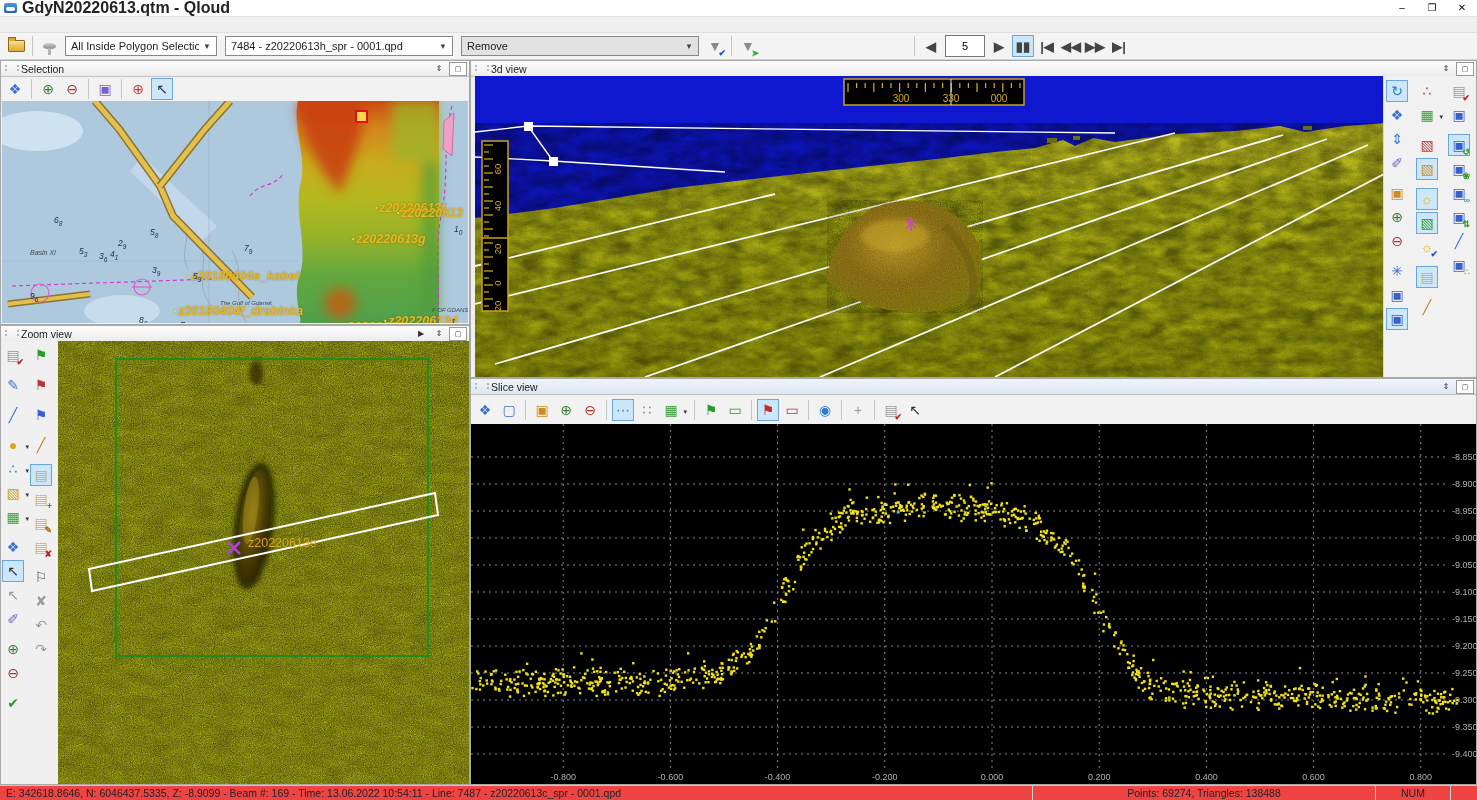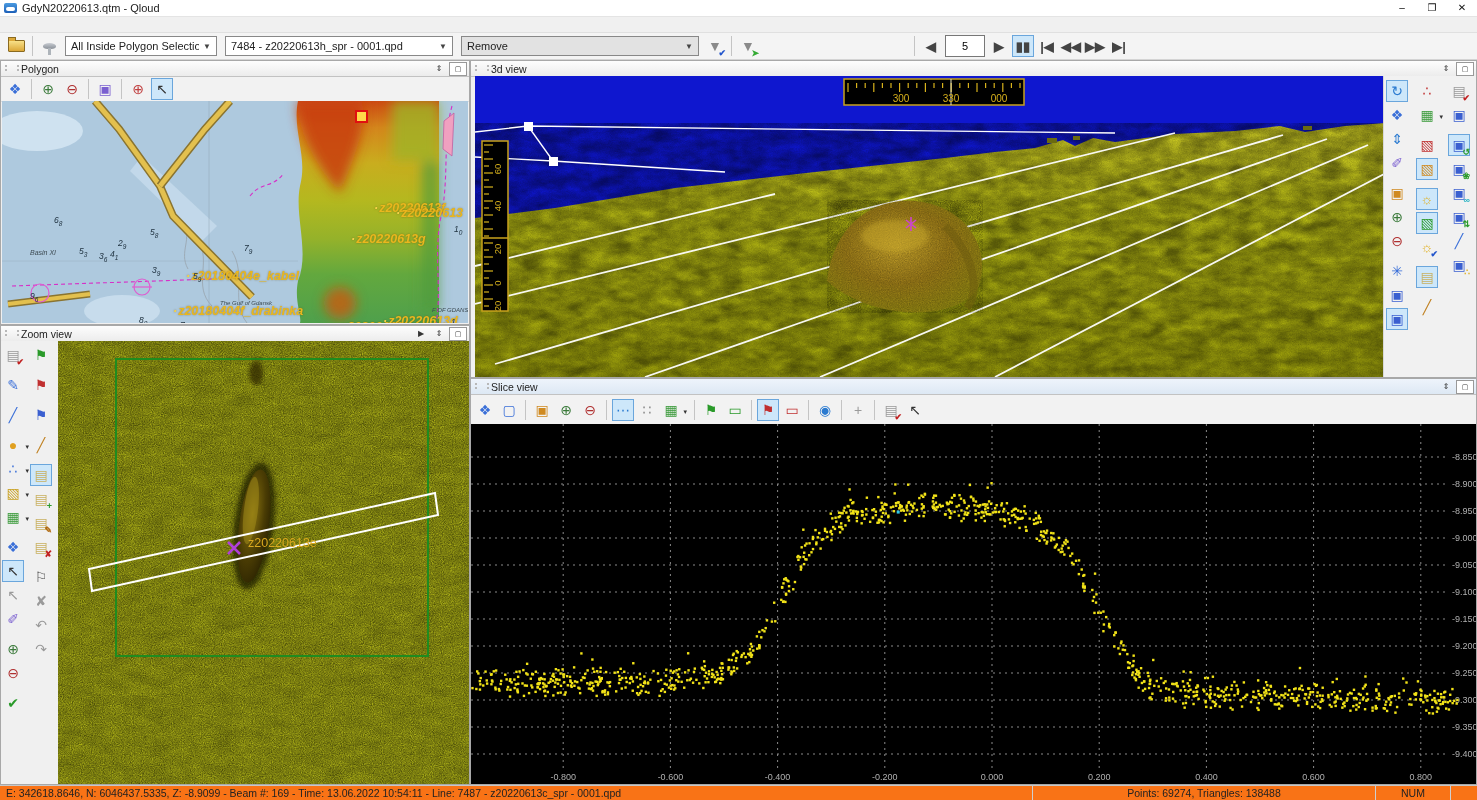--- a/index.html
+++ b/index.html
@@ -1,21 +1,21 @@
 <!DOCTYPE html>
 <html><head>
 <meta charset="utf-8">
 <style>
   html,body{margin:0;padding:0;background:#c8c8c8;font-family:"Liberation Sans",sans-serif;}
   #root{position:relative;width:1477px;height:800px;background:#f0f0f0;overflow:hidden;font-size:11px;color:#222;}
   
   #titlebar{position:absolute;left:0;top:0;width:1477px;height:17px;background:#ffffff;display:flex;align-items:center;border-bottom:1px solid #e4e4e4;box-sizing:border-box;}
   .appic{width:13px;height:10px;margin:0 5px 0 4px;background:linear-gradient(#4a9ae0,#1c5fb8);border-radius:2px;position:relative;}
   .appic::after{content:"";position:absolute;left:2px;top:4px;width:9px;height:4px;background:#fff;border-radius:3px;}
-  #titlebar .t{font-size:11px;}
+  #titlebar .t{font-size:16px;font-weight:bold;}
   #titlebar .sp{flex:1;}
   .wbtn{width:30px;height:16px;text-align:center;font-size:10px;line-height:16px;color:#111;}
   #menubar{position:absolute;left:0;top:17px;width:1477px;height:15px;background:#f7f7f7;display:flex;align-items:center;padding-left:4px;box-sizing:border-box;}
   .mitem{padding:0 6px;font-size:11px;}
   #maintoolbar{position:absolute;left:0;top:32px;width:1477px;height:28px;background:#f4f4f4;border-top:1px solid #e0e0e0;border-bottom:1px solid #d4d4d4;display:flex;align-items:center;box-sizing:border-box;padding-left:4px;}
   .combo{height:20px;border:1px solid #888;background:#fff;display:flex;align-items:center;font-size:11px;padding:0 1px 0 5px;margin:0 4px;box-sizing:border-box;}
   .combo .lbl{flex:1;overflow:hidden;white-space:nowrap;}
   .combo .car{color:#444;font-size:8px;padding:0 4px;}
   .combo.gray{background:#e2e2e2;}
   
@@ -54,21 +54,21 @@
   #zoom-gutter{position:absolute;left:0;top:15px;width:57px;height:443px;background:#f0f0f0;}
   .vcol{position:absolute;display:flex;flex-direction:column;align-items:center;}
   .vcol .tb{margin:1px 0;}
   .vcol .tb.gap{margin-top:7px;}
   .vcol .tb.hasdd{margin-right:0;}
   
   #v3d-icons{position:absolute;right:0;top:15px;width:92px;height:301px;background:#f1f1f1;border-left:1px solid #d8d8d8;}
   
   #slice-plot{position:absolute;left:0;top:45px;width:1005px;height:360px;background:#000;}
   
-  #statusbar{position:absolute;left:0;top:785px;width:1477px;height:15px;background:#f97316;border-top:1px solid #c8c8c8;display:flex;align-items:center;font-size:10.5px;box-sizing:border-box;}
+  #statusbar{position:absolute;left:0;top:785px;width:1477px;height:15px;background:#ef4444;border-top:1px solid #c8c8c8;display:flex;align-items:center;font-size:10.5px;box-sizing:border-box;}
   #statusbar .cell{padding:0 6px;border-right:1px solid #cfcfcf;height:100%;display:flex;align-items:center;white-space:nowrap;overflow:hidden;}
   #statusbar .pos{flex:1;}
   #statusbar .stats{width:330px;justify-content:center;}
   #statusbar .num{width:62px;justify-content:center;}
   #statusbar .end{width:14px;border-right:none;}
   svg text{font-family:"Liberation Sans",sans-serif;}
 </style>
 </head>
 <body>
 
@@ -185,21 +185,21 @@
           <span class="g" style="color: rgb(68, 68, 68);">▶▶</span>
         </span>
         <span class="tb">
           <span class="g" style="color: rgb(68, 68, 68);">▶|</span>
         </span>
       </span>
   </div>
 
   <div class="panel" id="overview-panel" style="left:0;top:60px;width:470px;height:265px;">
     <div class="phead">
-      <span>Polygon</span>
+      <span>Selection</span>
       <span class="sp"></span>
       <span class="hbtn noborder">⇕</span>
       <span class="hbtn" style="font-size:7px;">▢</span>
     </div>
     <div class="ptool">
         <span class="tb">
           <span class="g" style="color: rgb(58, 111, 216);">❖</span>
         </span>
         <span class="sep"></span>
         <span class="tb">

